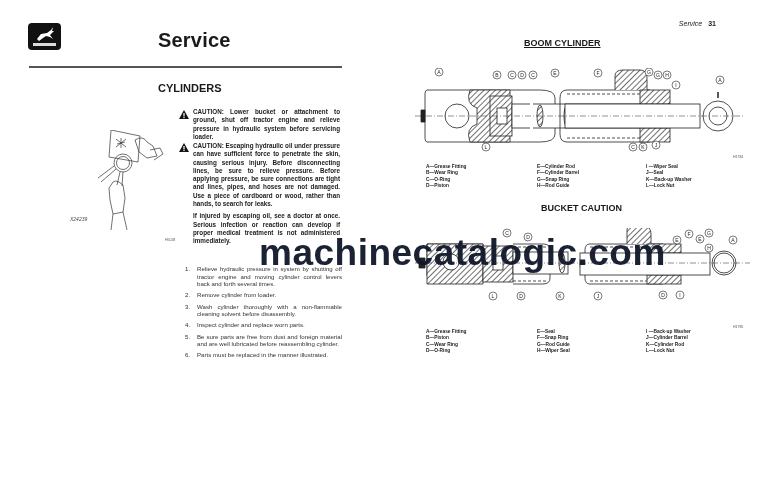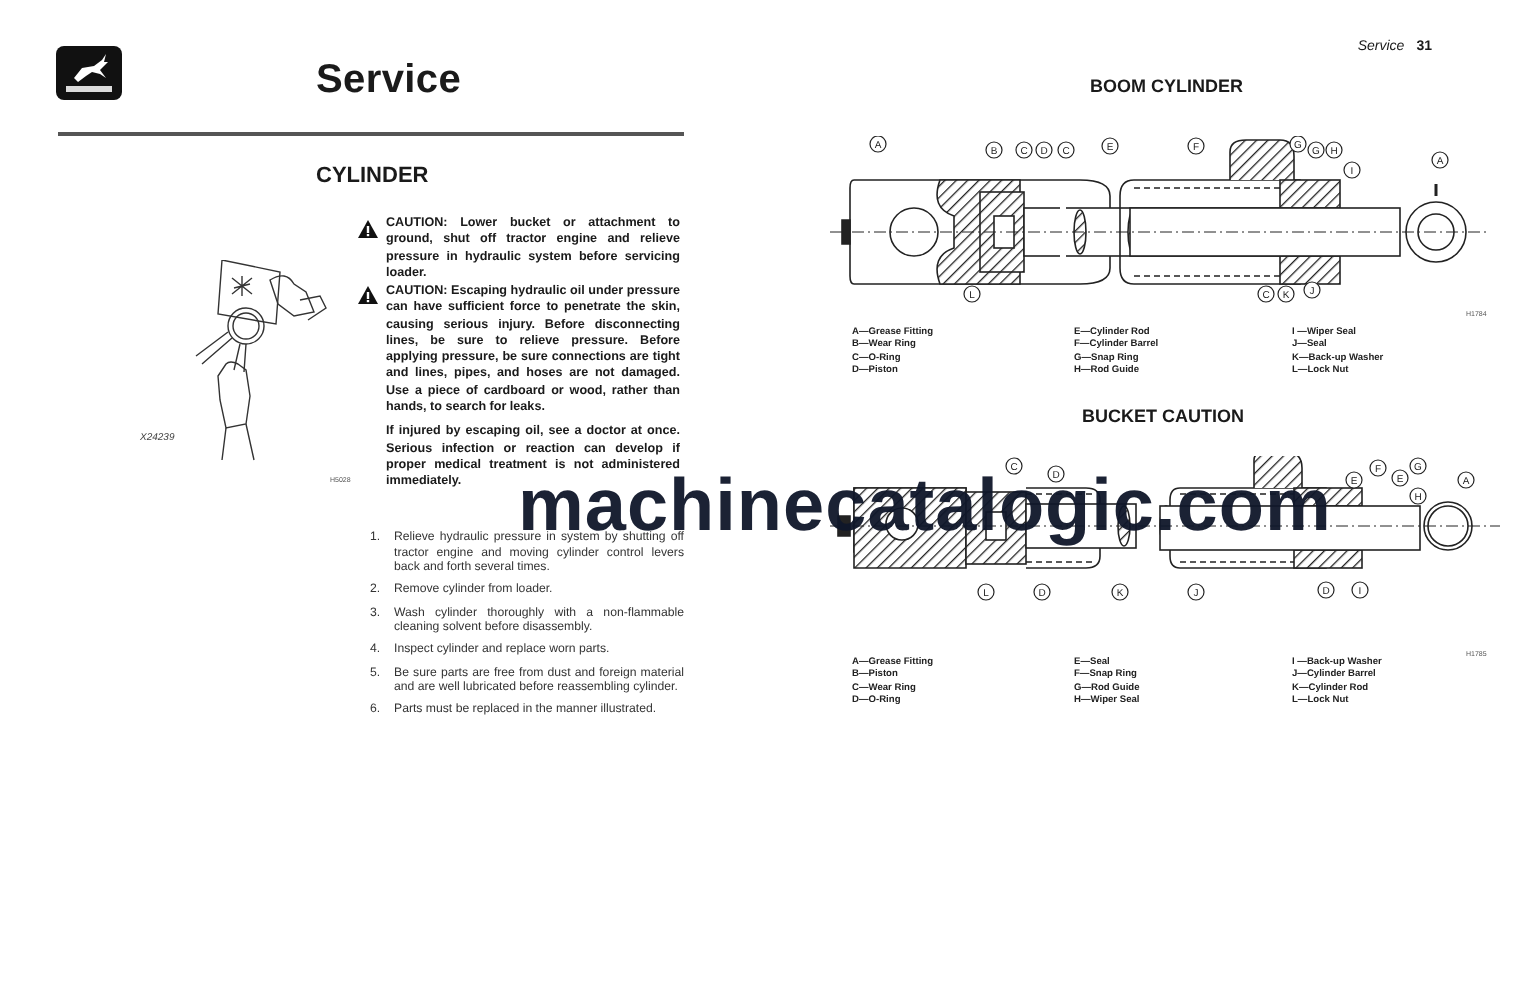--- a/index.html
+++ b/index.html
@@ -34,21 +34,21 @@
 
 <div class="abs logo">
   <svg width="33" height="27" viewBox="0 0 33 27">
     <path d="M9 16 L13 11 L19 10 L23 7 L25 4 L24 8 L26 8 L22 12 L25 16 L22 14 L18 13 L15 15 L11 18 Z" fill="#fff"></path>
     <rect x="5" y="20" width="23" height="3" fill="#fff" opacity="0.85"></rect>
   </svg>
 </div>
 
 <div class="abs page-title">Service</div>
 <div class="abs rule"></div>
-<div class="abs section-title">CYLINDER</div>
+<div class="abs section-title">CYLINDERS</div>
 
 <svg class="abs" style="left:95px;top:130px;" width="90" height="115" viewBox="0 0 90 115">
   <g fill="none" stroke="#333" stroke-width="0.7">
     <path d="M16 0 L45 6 L43 32 L14 27 Z"></path>
     <path d="M22 14 L30 12 M26 8 L26 18 M21 9 L31 17 M21 17 L31 9"></path>
     <path d="M40 10 Q48 5 52 12 L58 16 L62 26 L52 28 L44 22 Z"></path>
     <path d="M55 20 L65 18 L68 24 L59 30"></path>
     <circle cx="28" cy="33" r="9"></circle>
     <circle cx="28" cy="33" r="6.5"></circle>
     <path d="M19 36 L3 48 M21 39 L6 52"></path>
@@ -105,21 +105,21 @@
         <span class="num">6.</span>
         <span class="txt">Parts must be replaced in the manner illustrated.</span>
       </li>
   </ol>
 </div>
 
 <div class="abs running-head">
   <i>Service</i><b>31</b>
 </div>
 
-<div class="abs diag-title" style="left:545px;width:auto;top:38px;">BOOM CYLINDER</div>
+<div class="abs diag-title" style="left:524px;width:auto;top:38px;text-decoration:underline;">BOOM CYLINDER</div>
 
 <svg class="abs" style="left:415px;top:68px;" width="340" height="88" viewBox="0 0 340 88">
   <defs>
     <pattern id="hatch" width="4" height="4" patternUnits="userSpaceOnUse" patternTransform="rotate(45)">
       <rect width="4" height="4" fill="#fff"></rect>
         <line x1="0" y1="0" x2="0" y2="4" stroke="#222" stroke-width="1.3"></line>
     </pattern>
   </defs>
   <g stroke="#222" stroke-width="0.8" fill="none">
 

